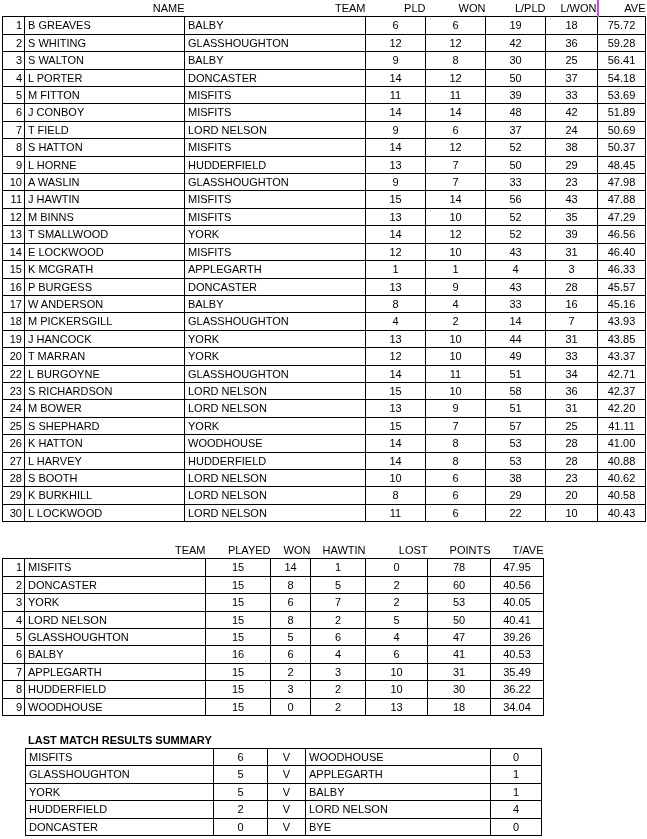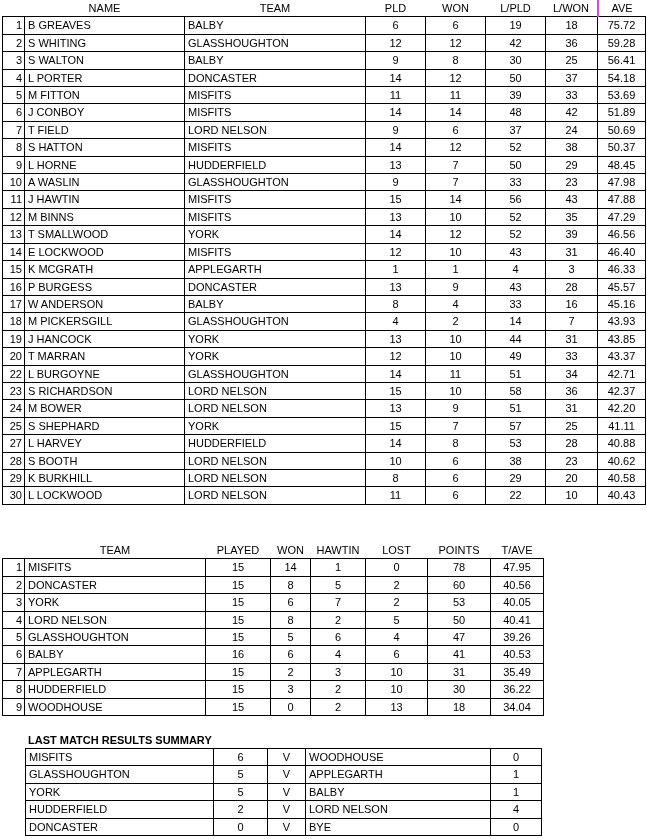--- a/index.html
+++ b/index.html
@@ -23,21 +23,21 @@
     line-height: 16.4px;
     padding: 0 3px;
     overflow: hidden;
     white-space: nowrap;
     font-size: 11px;
   }
   td { border: 1px solid #000000; text-align: left; }
   thead th {
     border: none;
     font-weight: normal;
-    text-align: center;
+    text-align: right;
     padding: 0;
   }
 
   
   #player-table { left: 2px; top: 0px; width: 643px; }
   #player-table td:nth-child(1) { text-align: right; padding-right: 2px; }
   #player-table td:nth-child(n+4) { text-align: center; padding: 0; }
   #player-table thead th:last-child { border-left: 2px solid #d946ef; }
 
   
@@ -323,20 +323,30 @@
           <td>25</td>
           <td>S SHEPHARD</td>
           <td>YORK</td>
           <td>15</td>
           <td>7</td>
           <td>57</td>
           <td>25</td>
           <td>41.11</td>
         </tr>
         <tr>
+          <td>26</td>
+          <td>K HATTON</td>
+          <td>WOODHOUSE</td>
+          <td>14</td>
+          <td>8</td>
+          <td>53</td>
+          <td>28</td>
+          <td>41.00</td>
+        </tr>
+        <tr>
           <td>27</td>
           <td>L HARVEY</td>
           <td>HUDDERFIELD</td>
           <td>14</td>
           <td>8</td>
           <td>53</td>
           <td>28</td>
           <td>40.88</td>
         </tr>
         <tr>

